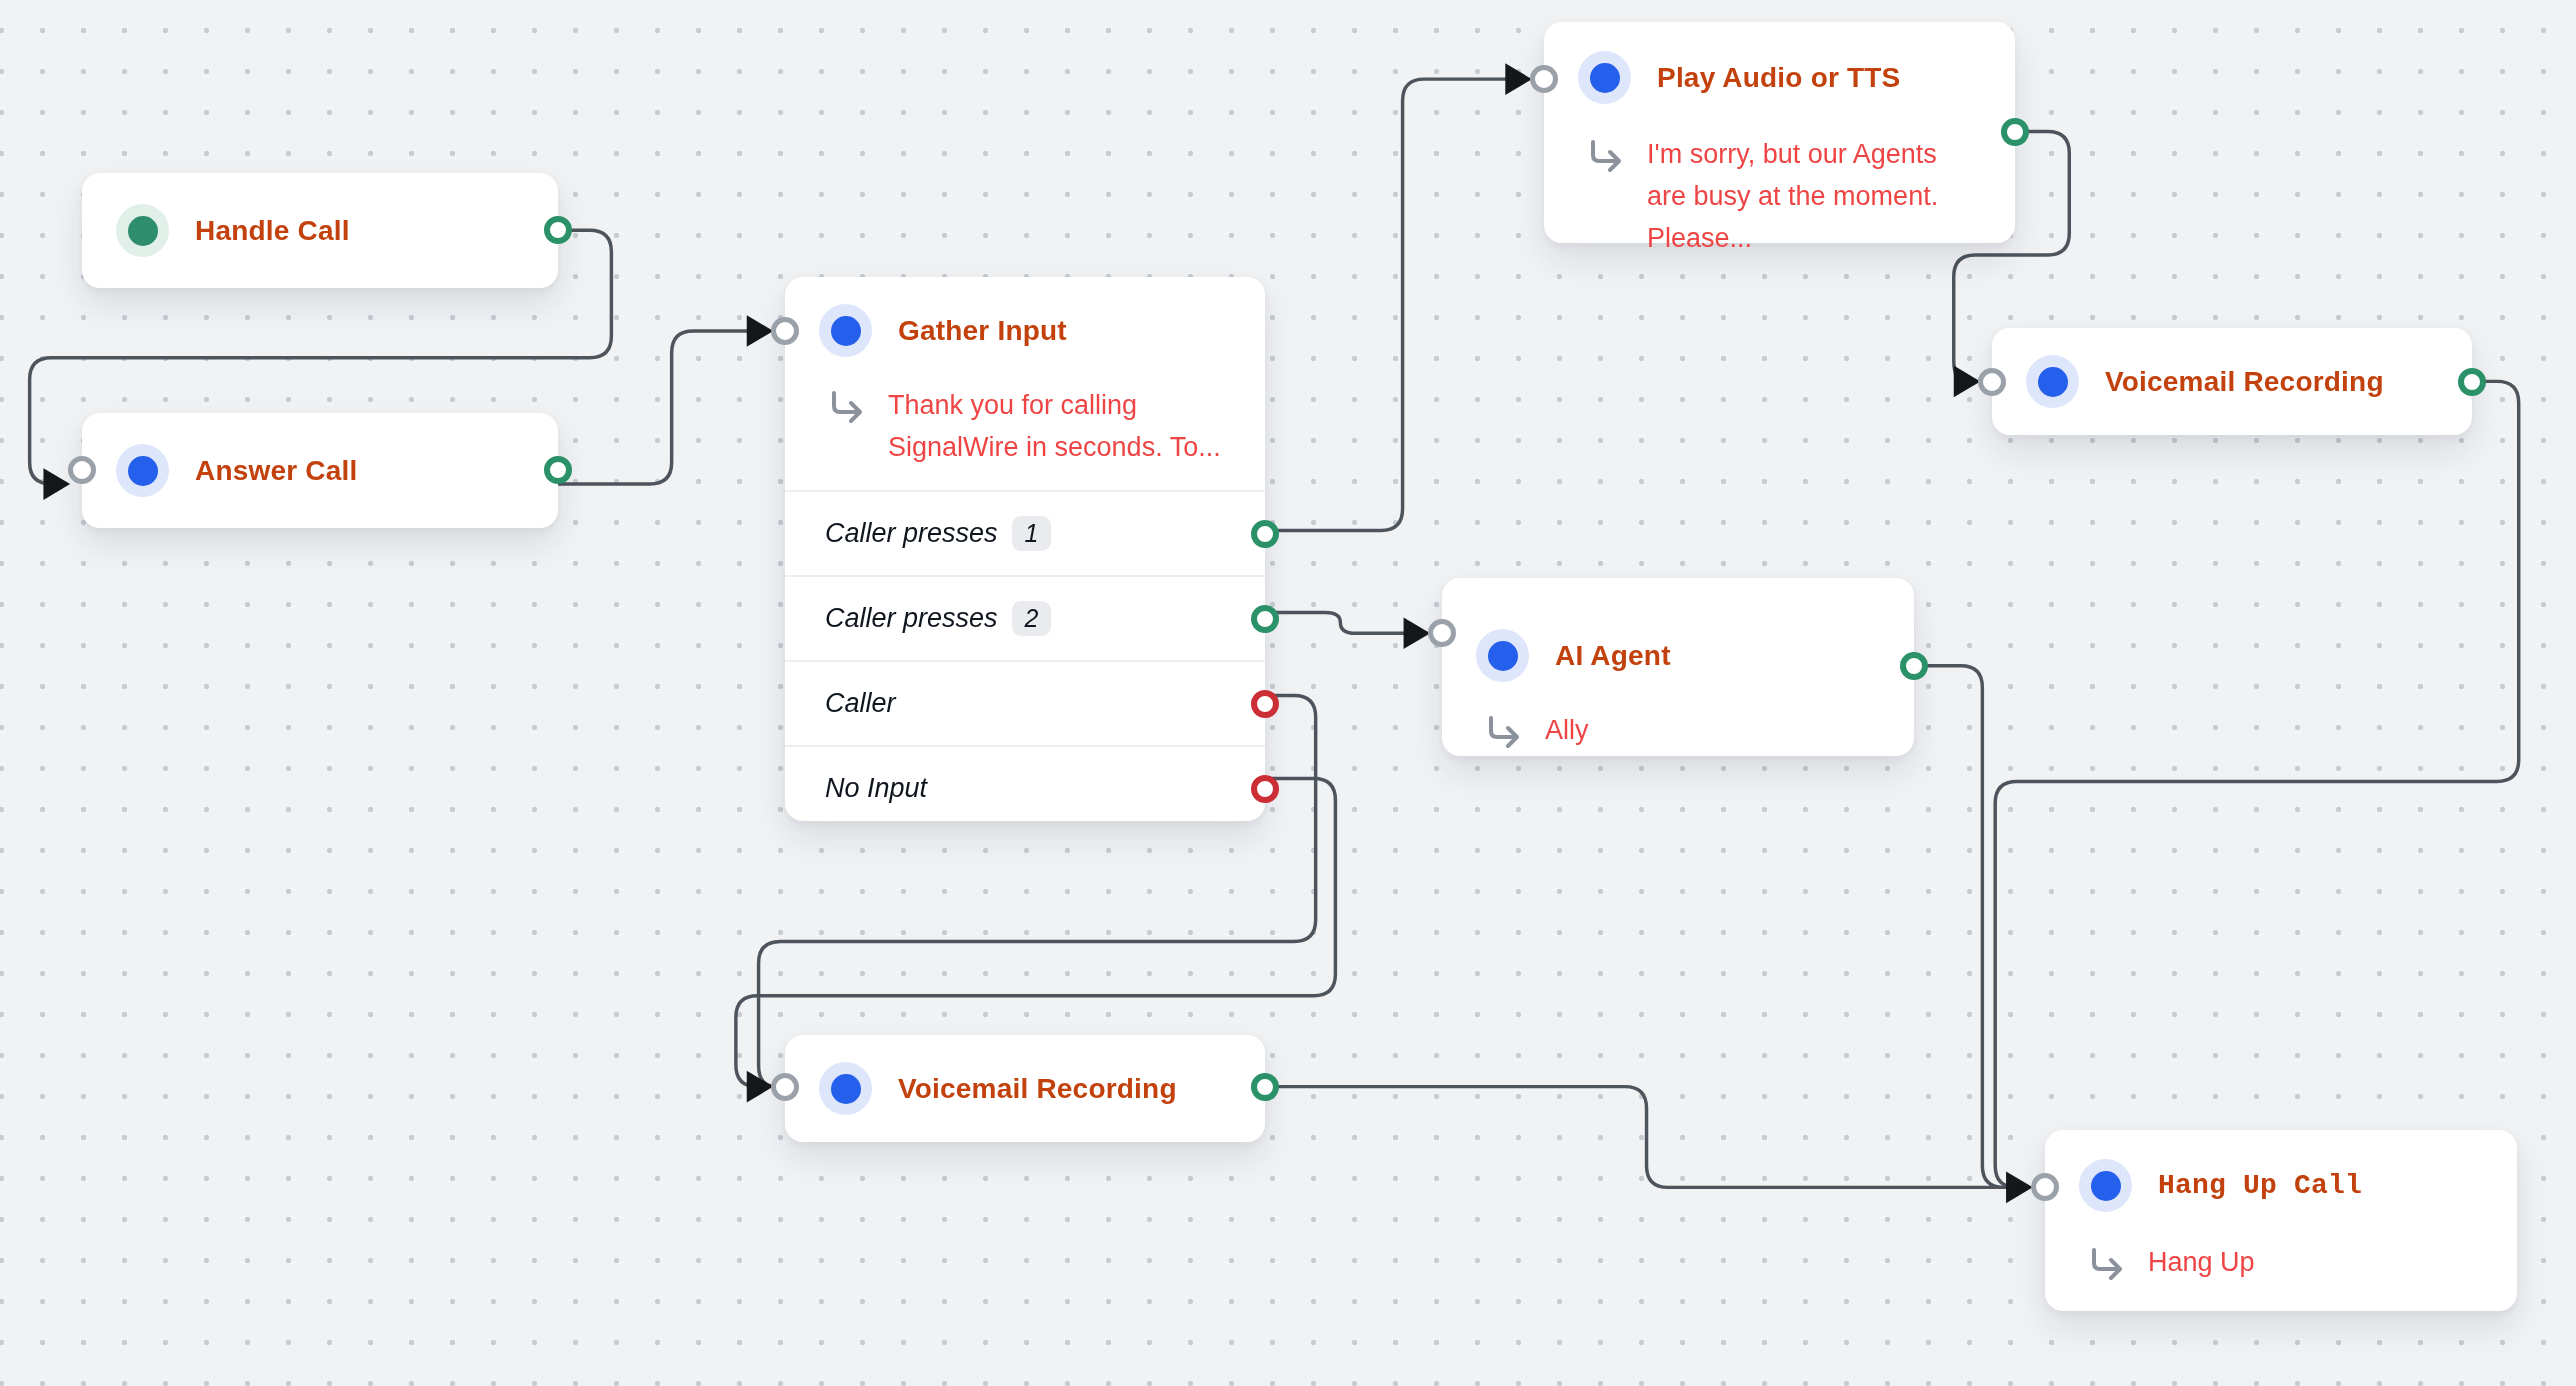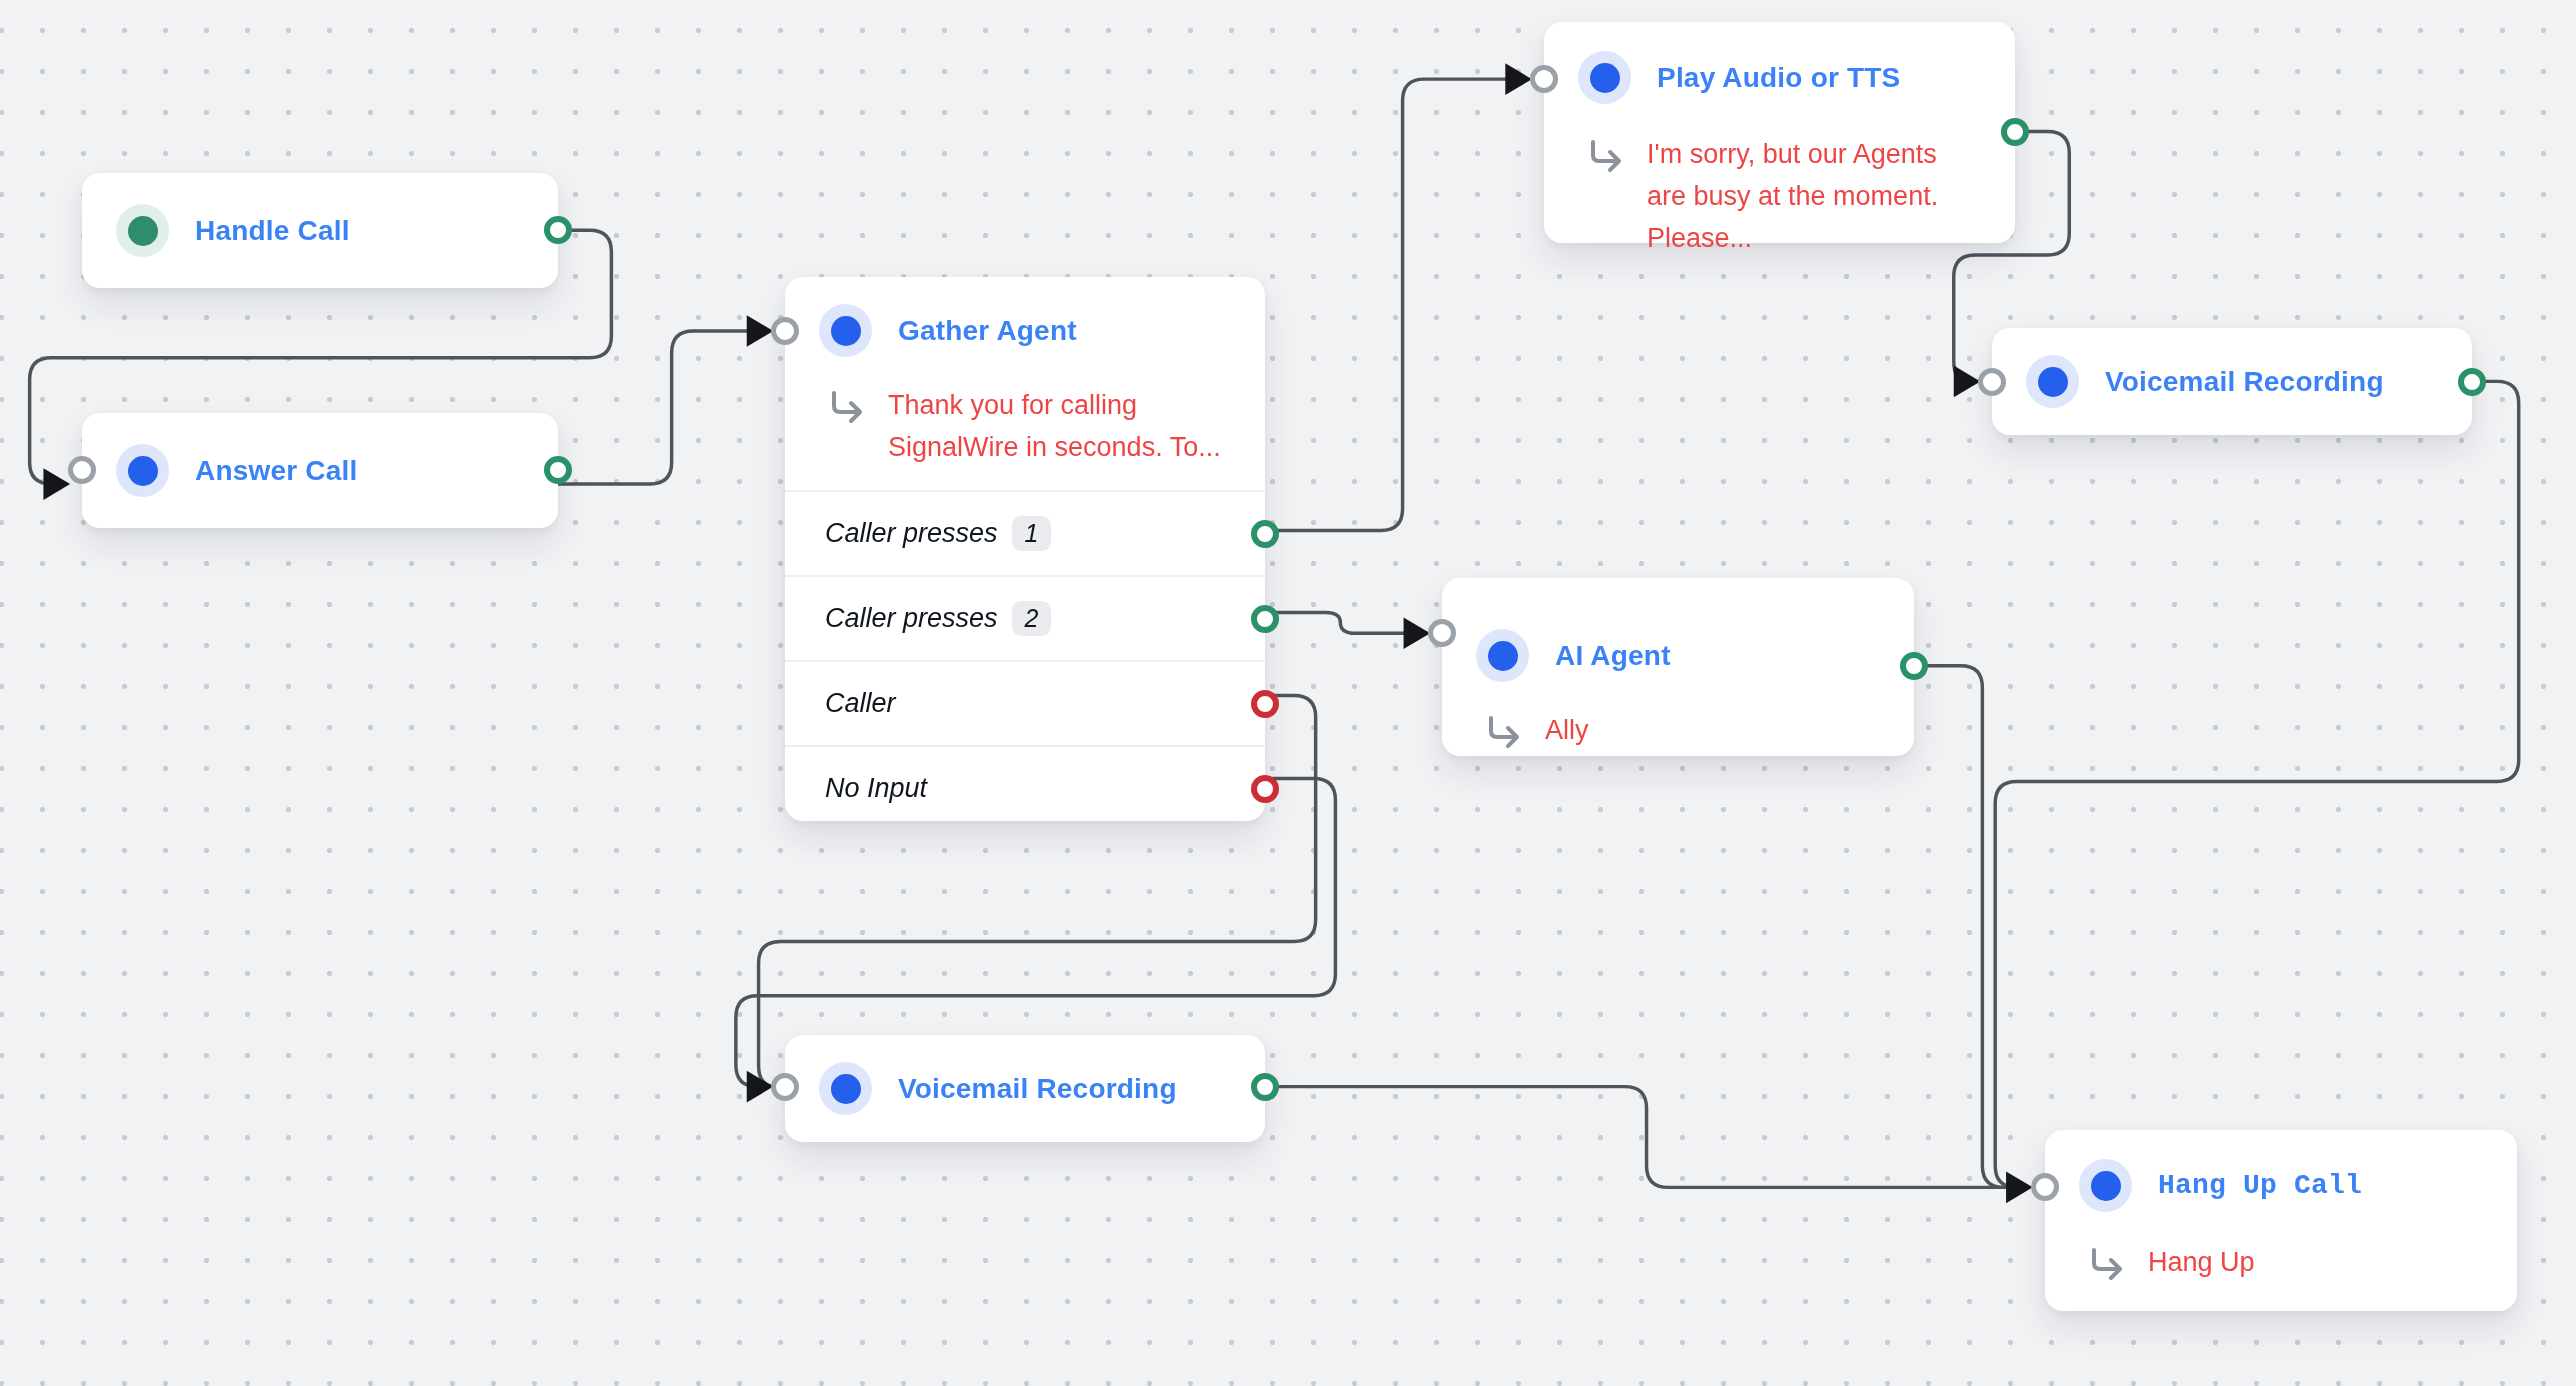--- a/index.html
+++ b/index.html
@@ -21,21 +21,21 @@
     position:absolute;z-index:2;background:#ffffff;border-radius:18px;
     box-shadow:0 3px 8px rgba(20,30,55,.05), 0 16px 34px rgba(20,30,55,.10);
   }
   .header{display:flex;align-items:center;gap:26px;padding:0 34px;}
   .halo{width:53px;height:53px;border-radius:50%;display:flex;align-items:center;justify-content:center;flex:0 0 auto;}
   .halo.blue{background:#dde6fa;}
   .halo.green{background:#e1efe9;}
   .dot{width:30px;height:30px;border-radius:50%;}
   .dot.blue{background:#2460eb;}
   .dot.green{background:#2e8d6d;}
-  .title{font-size:28px;font-weight:700;color:#3b82f6;letter-spacing:0.2px;white-space:nowrap;}
+  .title{font-size:28px;font-weight:700;color:#c2410c;letter-spacing:0.2px;white-space:nowrap;}
   .msg{display:flex;align-items:flex-start;gap:20px;padding:0 34px 0 43px;}
   .msg svg{flex:0 0 auto;margin-top:6px;}
   .msg-text{font-size:27px;line-height:42px;color:#ef4444;}
   .g-row{
     position:relative;height:83px;display:flex;align-items:center;
     padding:0 40px;border-top:2px solid #eceef0;font-size:27px;color:#10161f;font-style:italic;
   }
   .badge{
     display:inline-block;background:#e9ebee;border-radius:9px;
     padding:3px 13px;margin-left:14px;font-size:25px;color:#10161f;
@@ -102,21 +102,21 @@
   </div>
   <span class="port gray" style="left:-14px;top:43px;"></span>
   <span class="port green" style="right:-14px;top:43px;"></span>
 </div>
 
 <div class="node" style="left:785px;top:277px;width:480px;height:544px;">
   <div class="header" style="height:107px;">
     <span class="halo blue">
         <span class="dot blue"></span>
       </span>
-    <span class="title">Gather Agent</span>
+    <span class="title">Gather Input</span>
   </div>
   <div class="msg" style="height:106px;box-sizing:border-box;">
     <svg width="40" height="36" viewBox="0 0 40 36">
       <path d="M6 3 v13 q0 6 6 6 h19 m-8 -9 l9 9 -9 9" stroke="#8b929b" stroke-width="4" fill="none" stroke-linecap="round" stroke-linejoin="round"></path>
     </svg>
     <span class="msg-text" style="max-width:377px;">Thank you for calling SignalWire in seconds. To...</span>
   </div>
   <div class="g-row">
     <span>Caller presses</span>
     <span class="badge">1</span>

